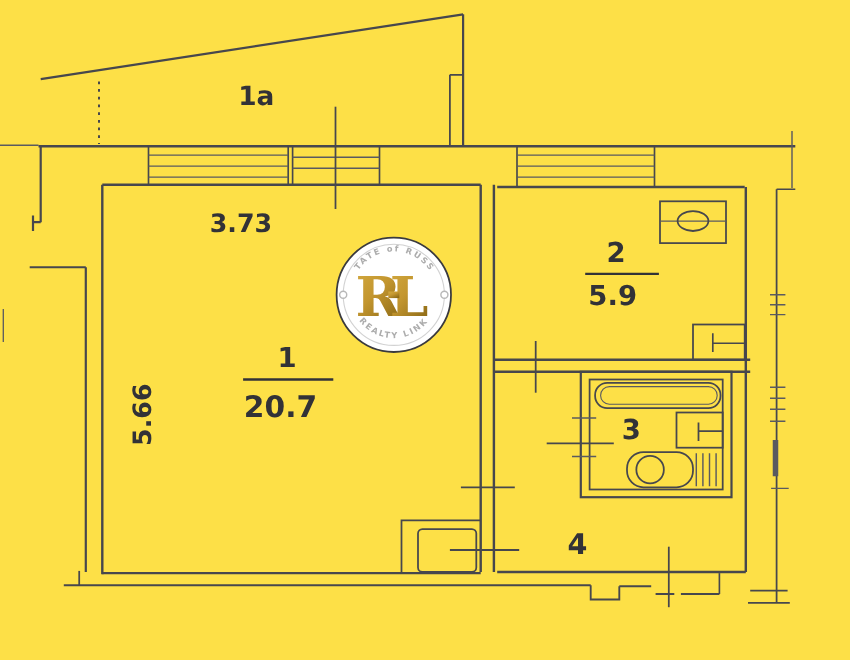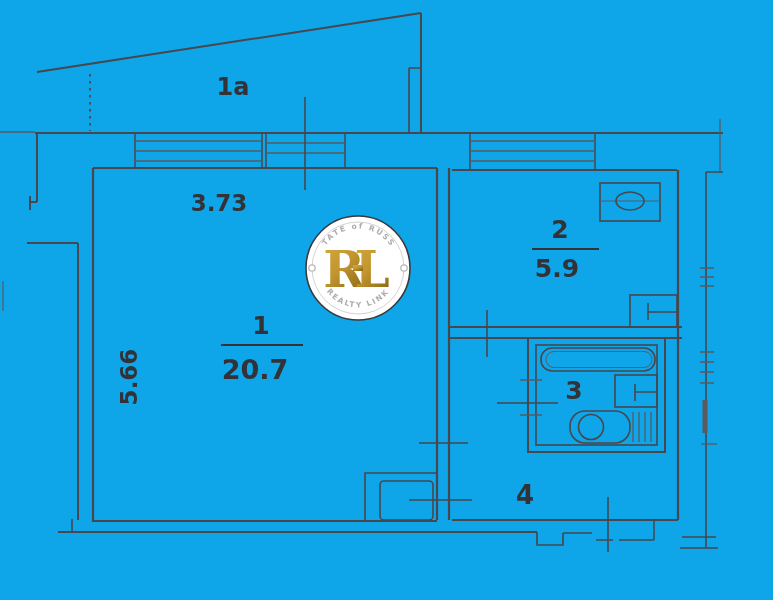--- a/index.html
+++ b/index.html
@@ -1,18 +1,18 @@
 <!DOCTYPE html>
 <html><head>
 <meta charset="utf-8">
 <style>
   html,body{margin:0;padding:0;background:#ffffff;}
   .stage{
     position:relative;width:773px;height:600px;
-    background:#0ea5e9;overflow:hidden;
+    background:#fde047;overflow:hidden;
     font-family:"DejaVu Sans", sans-serif;
   }
   svg{display:block;}
   .ln{stroke:#47474d;fill:none;}
   .thin{stroke:#5a5a60;fill:none;}
   .lbl{
     font-family:"DejaVu Sans", sans-serif;
     font-weight:bold;fill:#323237;text-anchor:middle;
   }
   .wm-arc{

